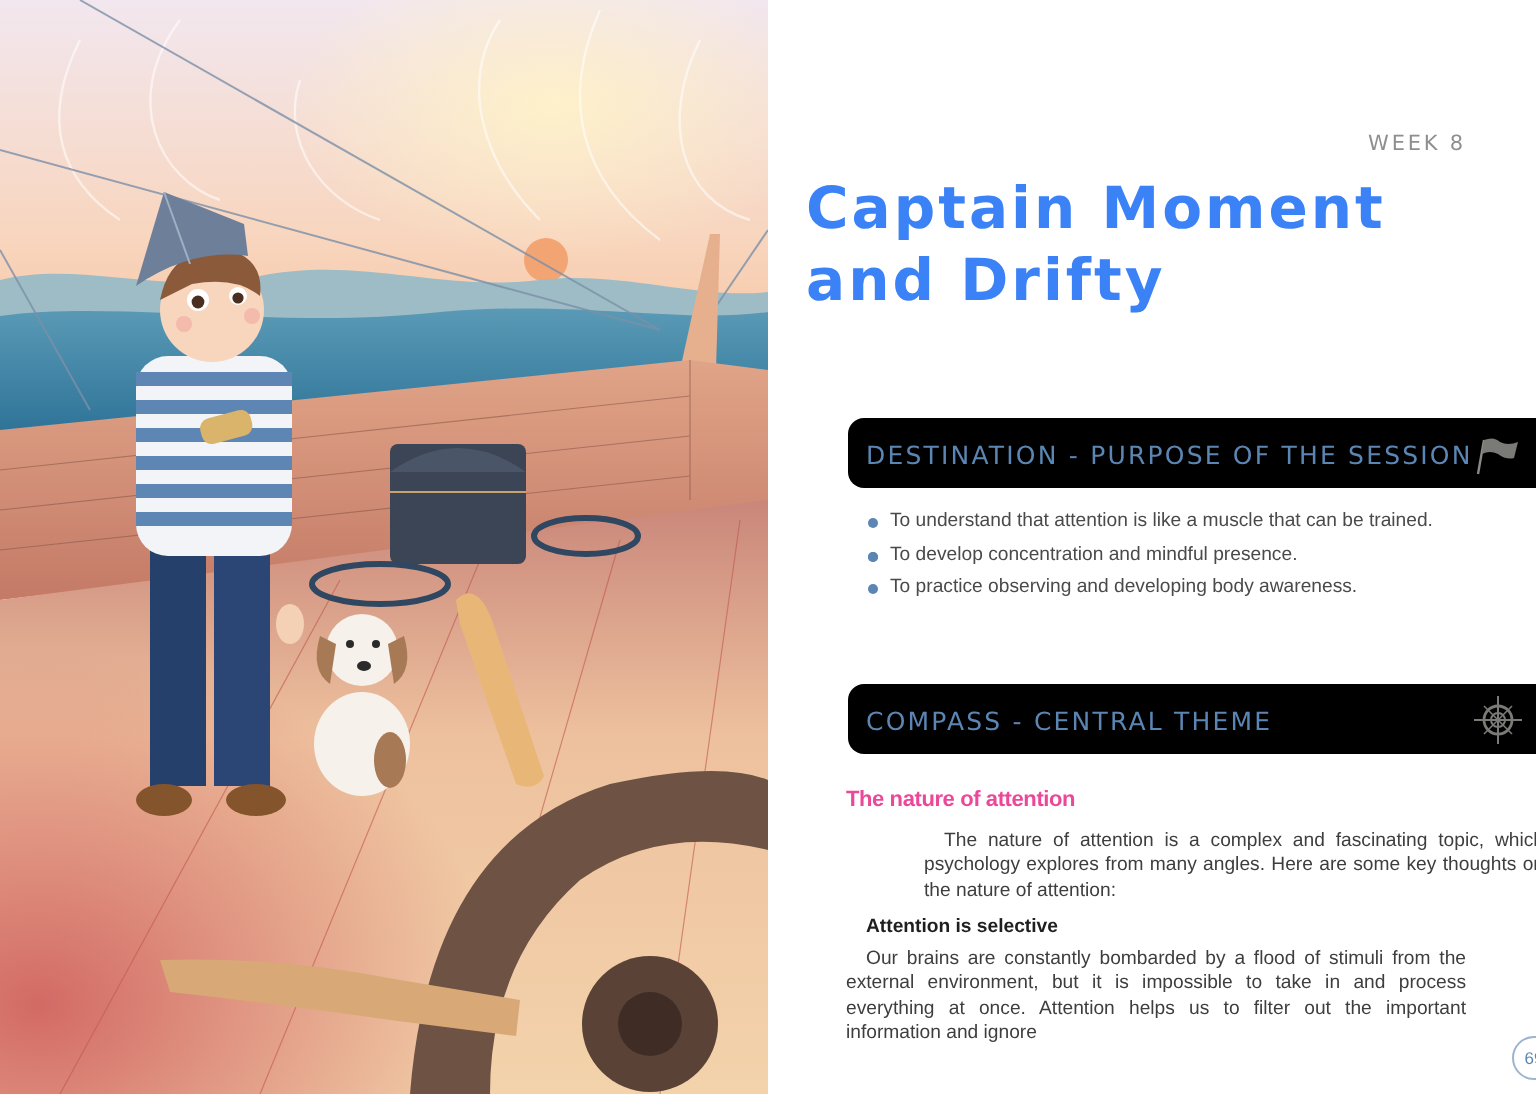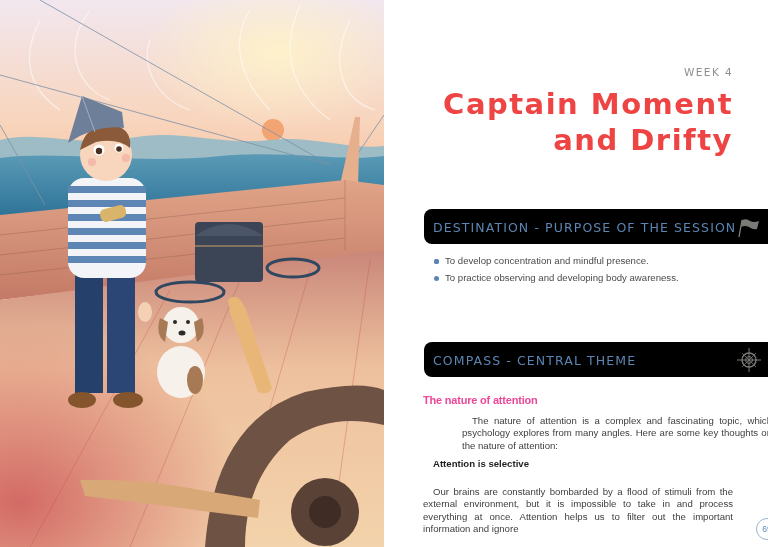--- a/index.html
+++ b/index.html
@@ -7,23 +7,23 @@
   body { position: relative; font-family: "DejaVu Sans", sans-serif; }
 
   
   .illustration { position: absolute; left: 0; top: 0; width: 384px; height: 547px; overflow: hidden; }
   .illustration svg { display: block; width: 384px; height: 547px; }
 
   
   .page { position: absolute; left: 384px; top: 0; width: 384px; height: 547px; background: #ffffff; }
 
   .week { position: absolute; right: 35px; top: 66px; font-size: 10.5px; letter-spacing: 1.4px; color: #8f8f8f; }
-  .title { position: absolute; right: 35px; top: 86px; width: 330px; text-align: right;
+  .title { position: absolute; right: 35px; top: 86px; width: 330px; text-align: left;
            font-family: "DejaVu Sans", sans-serif; font-weight: bold; font-size: 29px; line-height: 36px;
-           color: #ef4444; letter-spacing: 1.5px; }
+           color: #3b82f6; letter-spacing: 1.5px; }
 
   .section-bar { position: absolute; left: 40px; width: 344px; height: 35px; background: #000000;
                  border-radius: 8px 0 0 8px; }
   .section-bar .label { position: absolute; left: 9px; top: 11px; font-size: 12.5px; letter-spacing: 1.1px;
                         color: #5b86b3; white-space: nowrap; }
   .section-bar .icon { position: absolute; right: 6px; top: 5px; width: 26px; height: 26px; }
   .bar-destination { top: 209px; }
   .bar-compass { top: 342px; }
 
   .goals { position: absolute; left: 50px; top: 253px; width: 330px; list-style: none; }
@@ -32,21 +32,21 @@
   .goals li .bullet { position: absolute; left: 0; top: 6px; width: 5px; height: 5px; border-radius: 50%; background: #5b86b3; }
 
   .subheading { position: absolute; left: 39px; top: 394px; font-family: "Liberation Sans", sans-serif;
                 font-weight: bold; font-size: 11px; color: #ec4899; letter-spacing: -0.2px; }
 
   .body-text { position: absolute; left: 39px; width: 310px; font-family: "Liberation Sans", sans-serif;
                font-size: 9.6px; line-height: 12.4px; color: #3e3e3e; text-align: justify; }
   .body-text.indent { text-indent: 10px; }
   .p1 { top: 415px; margin-left: 39px; }
   .p2 { top: 458px; font-weight: bold; color: #1f1f1f; }
-  .p3 { top: 474px; margin-top: 12px; }
+  .p3 { top: 474px; }
 
   .page-number { position: absolute; left: 340px; top: 518px; width: 22px; height: 22px; border-radius: 50%;
                  border: 1px solid #9db4cf; font-family: "Liberation Sans", sans-serif; font-size: 8.5px;
                  color: #5b86b3; text-align: center; line-height: 20px; margin-left: 32px; }
 </style>
 </head>
 <body>
 
 <div class="illustration">
   <svg viewBox="0 0 384 547" xmlns="http://www.w3.org/2000/svg">
@@ -181,34 +181,35 @@
       <path d="M205 547 Q215 420 305 392 Q360 380 384 390 L384 425 Q330 412 290 440 Q245 480 245 547 Z" fill="#6e5244"></path>
       <path d="M80 480 Q140 478 200 490 L260 500 L258 518 L195 510 Q140 502 85 496 Z" fill="#d9a877"></path>
       <circle cx="325" cy="512" r="34" fill="#5a4236"></circle>
       <circle cx="325" cy="512" r="16" fill="#3f2d25"></circle>
     </g>
   </svg>
 </div>
 
 <div class="page">
 
-  <div class="week">WEEK 4</div>
+  <div class="week">WEEK 8</div>
   <h1 class="title">Captain Moment and Drifty</h1>
 
   <div class="section-bar bar-destination">
     <span class="label">DESTINATION - PURPOSE OF THE SESSION</span>
     <span class="icon">
       <svg viewBox="0 0 26 26" width="26" height="26">
         <line x1="6" y1="6" x2="3" y2="23" stroke="#8a8a86" stroke-width="1.2"></line>
         <path d="M6 6 Q11 4 14 7 Q18 9 23 7 L21 15 Q17 16 13 13 Q9 11 5 13 Z" fill="#7a7a76"></path>
       </svg>
     </span>
   </div>
 
   <ul class="goals">
+    <li><span class="bullet"></span><span>To understand that attention is like a muscle that can be trained.</span></li>
     <li><span class="bullet"></span></li>
     <li><span class="bullet"></span><span>To develop concentration and mindful presence.</span></li>
     <li><span class="bullet"></span><span>To practice observing and developing body awareness.</span></li>
   </ul>
 
   <div class="section-bar bar-compass">
     <span class="label">COMPASS - CENTRAL THEME</span>
     <span class="icon">
       <svg viewBox="0 0 26 26" width="26" height="26">
         <circle cx="13" cy="13" r="7" fill="none" stroke="#7a7a76" stroke-width="1.4"></circle>

